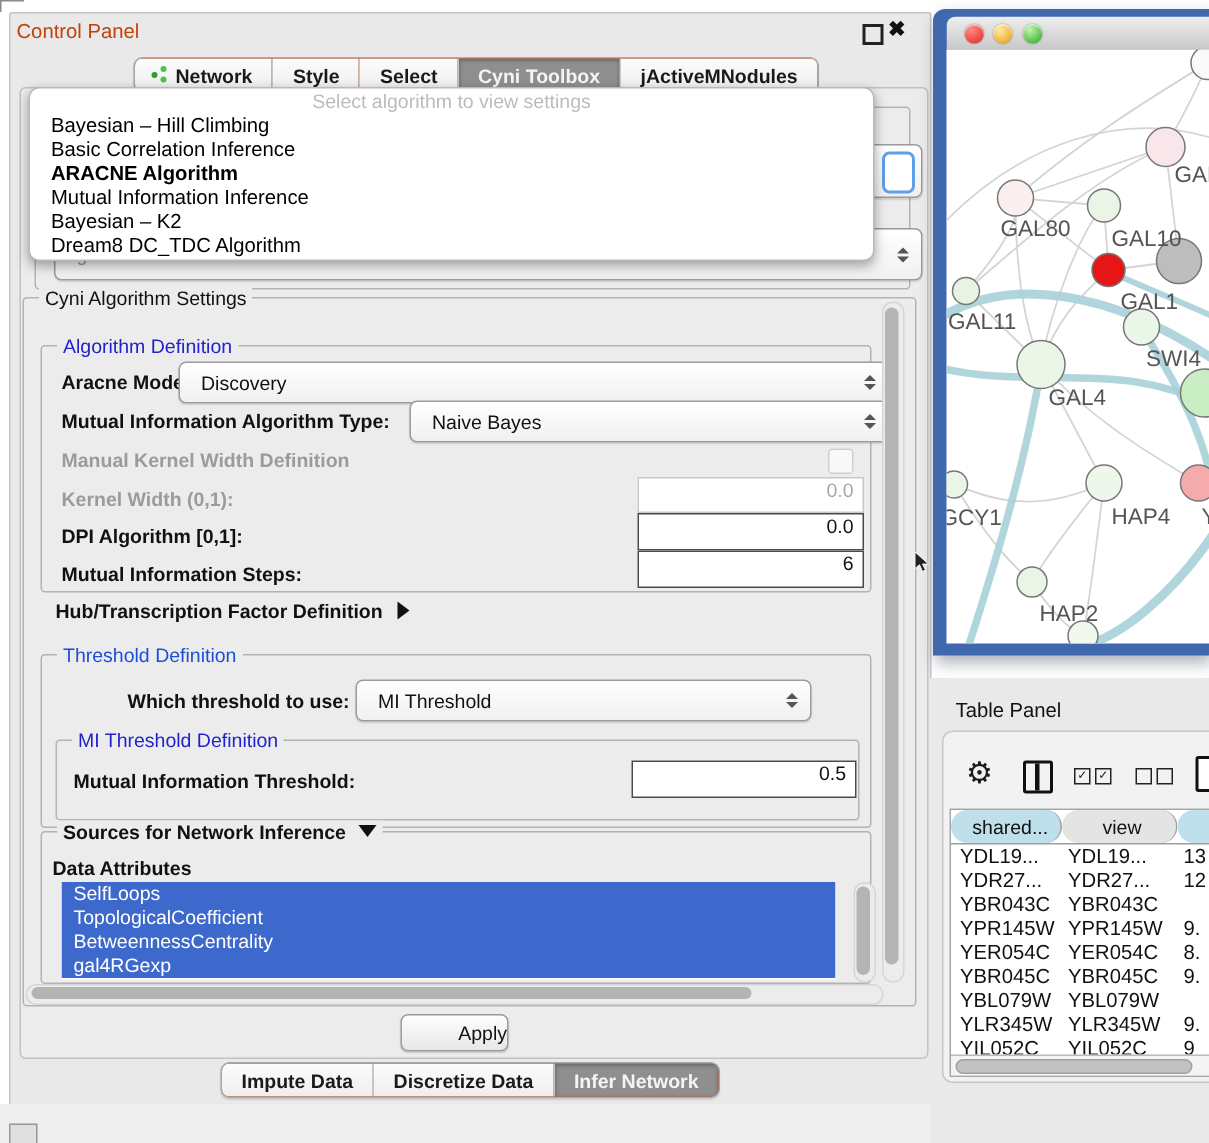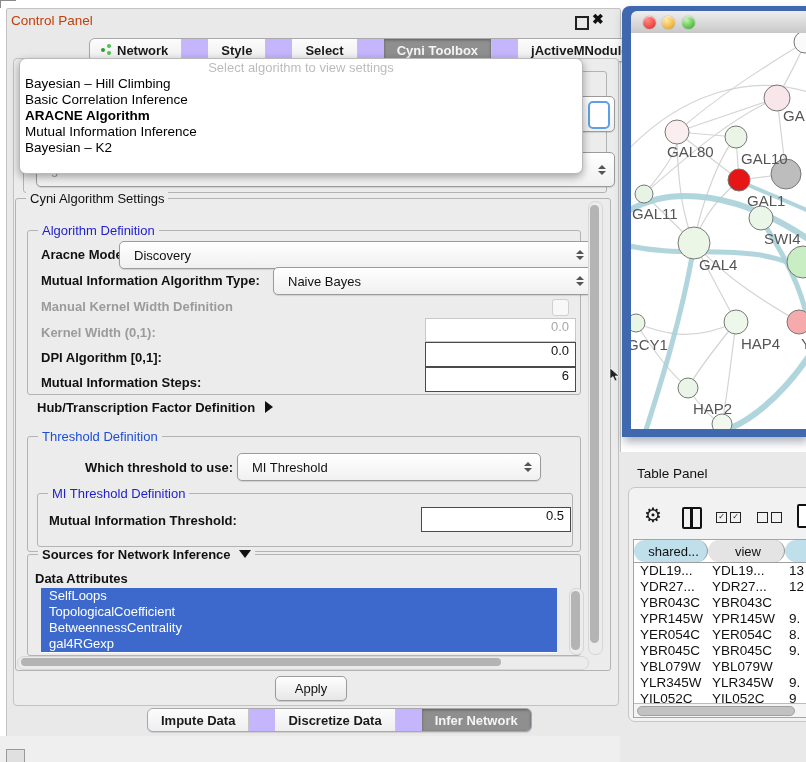--- a/index.html
+++ b/index.html
@@ -8,22 +8,22 @@
   .abs{position:absolute;}
 
   
   #cp-window{left:6px;top:8px;width:613px;height:728px;background:#e9e9e9;
              border:1px solid #c3c3c3;border-radius:2px;}
   #cp-title{left:10px;top:12px;font-size:13.5px;color:#c2410c;}
   #cp-float{left:574px;top:15px;width:10px;height:10px;border:2px solid #222;background:transparent;}
   #cp-close{left:591px;top:10px;font-size:14px;font-weight:bold;color:#111;}
 
   
-  .tabbar{display:flex;align-items:stretch;background:#c4b5fd;border:1px solid #a9a9a9;
-          border-radius:6px;overflow:hidden;height:22px;box-shadow:0 1px 1px rgba(0,0,0,.12);gap:26px;}
+  .tabbar{display:flex;align-items:stretch;background:#c2410c;border:1px solid #a9a9a9;
+          border-radius:6px;overflow:hidden;height:22px;box-shadow:0 1px 1px rgba(0,0,0,.12);}
   .tab{display:flex;align-items:center;gap:5px;padding:0 13px;font-size:13px;font-weight:bold;
        color:#1a1a1a;border-right:1px solid #c6c6c6;background:linear-gradient(#fcfcfc,#eeeeee);white-space:nowrap;}
   .tab:last-child{border-right:none;}
   .tab.sel{background:#8f8f8f;color:#f5f5f5;box-shadow:inset 0 1px 3px rgba(0,0,0,.35);}
   .net-dot{width:4px;height:4px;border-radius:50%;background:#2f9e2f;
            box-shadow:6px -4px 0 #49c44d,6px 3px 0 #49c44d;margin-right:7px;margin-left:-2px;}
 
   #top-tabs{left:88px;top:37px;}
   #bottom-tabs{left:146px;top:707px;}
 
@@ -72,21 +72,21 @@
 
   
   #apply-btn{left:268px;top:675px;width:70px;height:23px;background:linear-gradient(#fefefe,#e7e7e7);
              border:1px solid #9c9c9c;border-radius:5px;font-size:13px;display:flex;align-items:center;
              justify-content:center;box-shadow:0 1px 1px rgba(0,0,0,.15);}
 
   
   #algo-dropdown{left:18px;top:57px;width:562px;height:114px;background:#fff;border:1px solid #b9b9b9;
                  border-radius:7px;box-shadow:0 3px 8px rgba(0,0,0,.35);z-index:50;overflow:hidden;}
   #algo-hint{height:17px;line-height:17px;text-align:center;color:#bcbcbc;font-size:13px;}
-  .algo-item{height:16px;line-height:16px;padding-left:5px;font-size:13.5px;color:#000;white-space:nowrap;}
+  .algo-item{height:16px;line-height:16px;padding-left:14px;font-size:13.5px;color:#000;white-space:nowrap;}
   .algo-item.bold{font-weight:bold;}
 
   
   .focus-ring{position:absolute;border:2px solid #5f9fe8;border-radius:5px;background:#fff;}
 
   
   #mac-frame{left:622px;top:6px;width:184px;height:431px;background:#3f68af;border-radius:8px 0 0 0;
              box-shadow:2px 5px 10px rgba(90,100,120,.5);}
   #mac-titlebar{left:631px;top:11px;width:175px;height:22px;background:linear-gradient(#eeeeee,#c8c8c8);
                 border-bottom:1px solid #969696;border-radius:6px 0 0 0;}
@@ -254,21 +254,21 @@
         <span class="thumb" style="top:2px;height:59px;"></span>
       </div>
 
     <div class="sb-v" style="left:581px;top:192px;height:452px;">
         <span class="thumb" style="top:3px;height:438px;"></span>
       </div>
     <div class="sb-h" style="left:10px;top:647px;width:570px;">
         <span class="thumb" style="left:3px;width:480px;"></span>
       </div>
 
-    <div class="abs" id="apply-btn" style="left:268px;top:667px;">
+    <div class="abs" id="apply-btn" style="left:260px;top:667px;justify-content:flex-end;">
       <span>Apply</span>
     </div>
 
     <div class="abs tabbar" id="bottom-tabs" style="left:140px;top:699px;">
         <div class="tab">
           <span>Impute Data</span>
         </div>
         <div class="tab">
           <span>Discretize Data</span>
         </div>
@@ -278,20 +278,21 @@
       </div>
 
     <div class="abs" id="algo-dropdown" style="left:12px;top:49px;">
       <div id="algo-hint">Select algorithm to view settings</div>
       <div id="algo-items">
           <div class="algo-item">Bayesian – Hill Climbing</div>
           <div class="algo-item">Basic Correlation Inference</div>
           <div class="algo-item bold">ARACNE Algorithm</div>
           <div class="algo-item">Mutual Information Inference</div>
           <div class="algo-item">Bayesian – K2</div>
+          <div class="algo-item">Dream8 DC_TDC Algorithm</div>
         </div>
     </div>
   </div>
 
   <div class="abs" id="mac-frame"></div>
   <div class="abs" id="mac-titlebar"></div>
   <div class="abs light" id="light-red"></div>
   <div class="abs light" id="light-yellow"></div>
   <div class="abs light" id="light-green"></div>
   <div class="abs" id="net-canvas">

